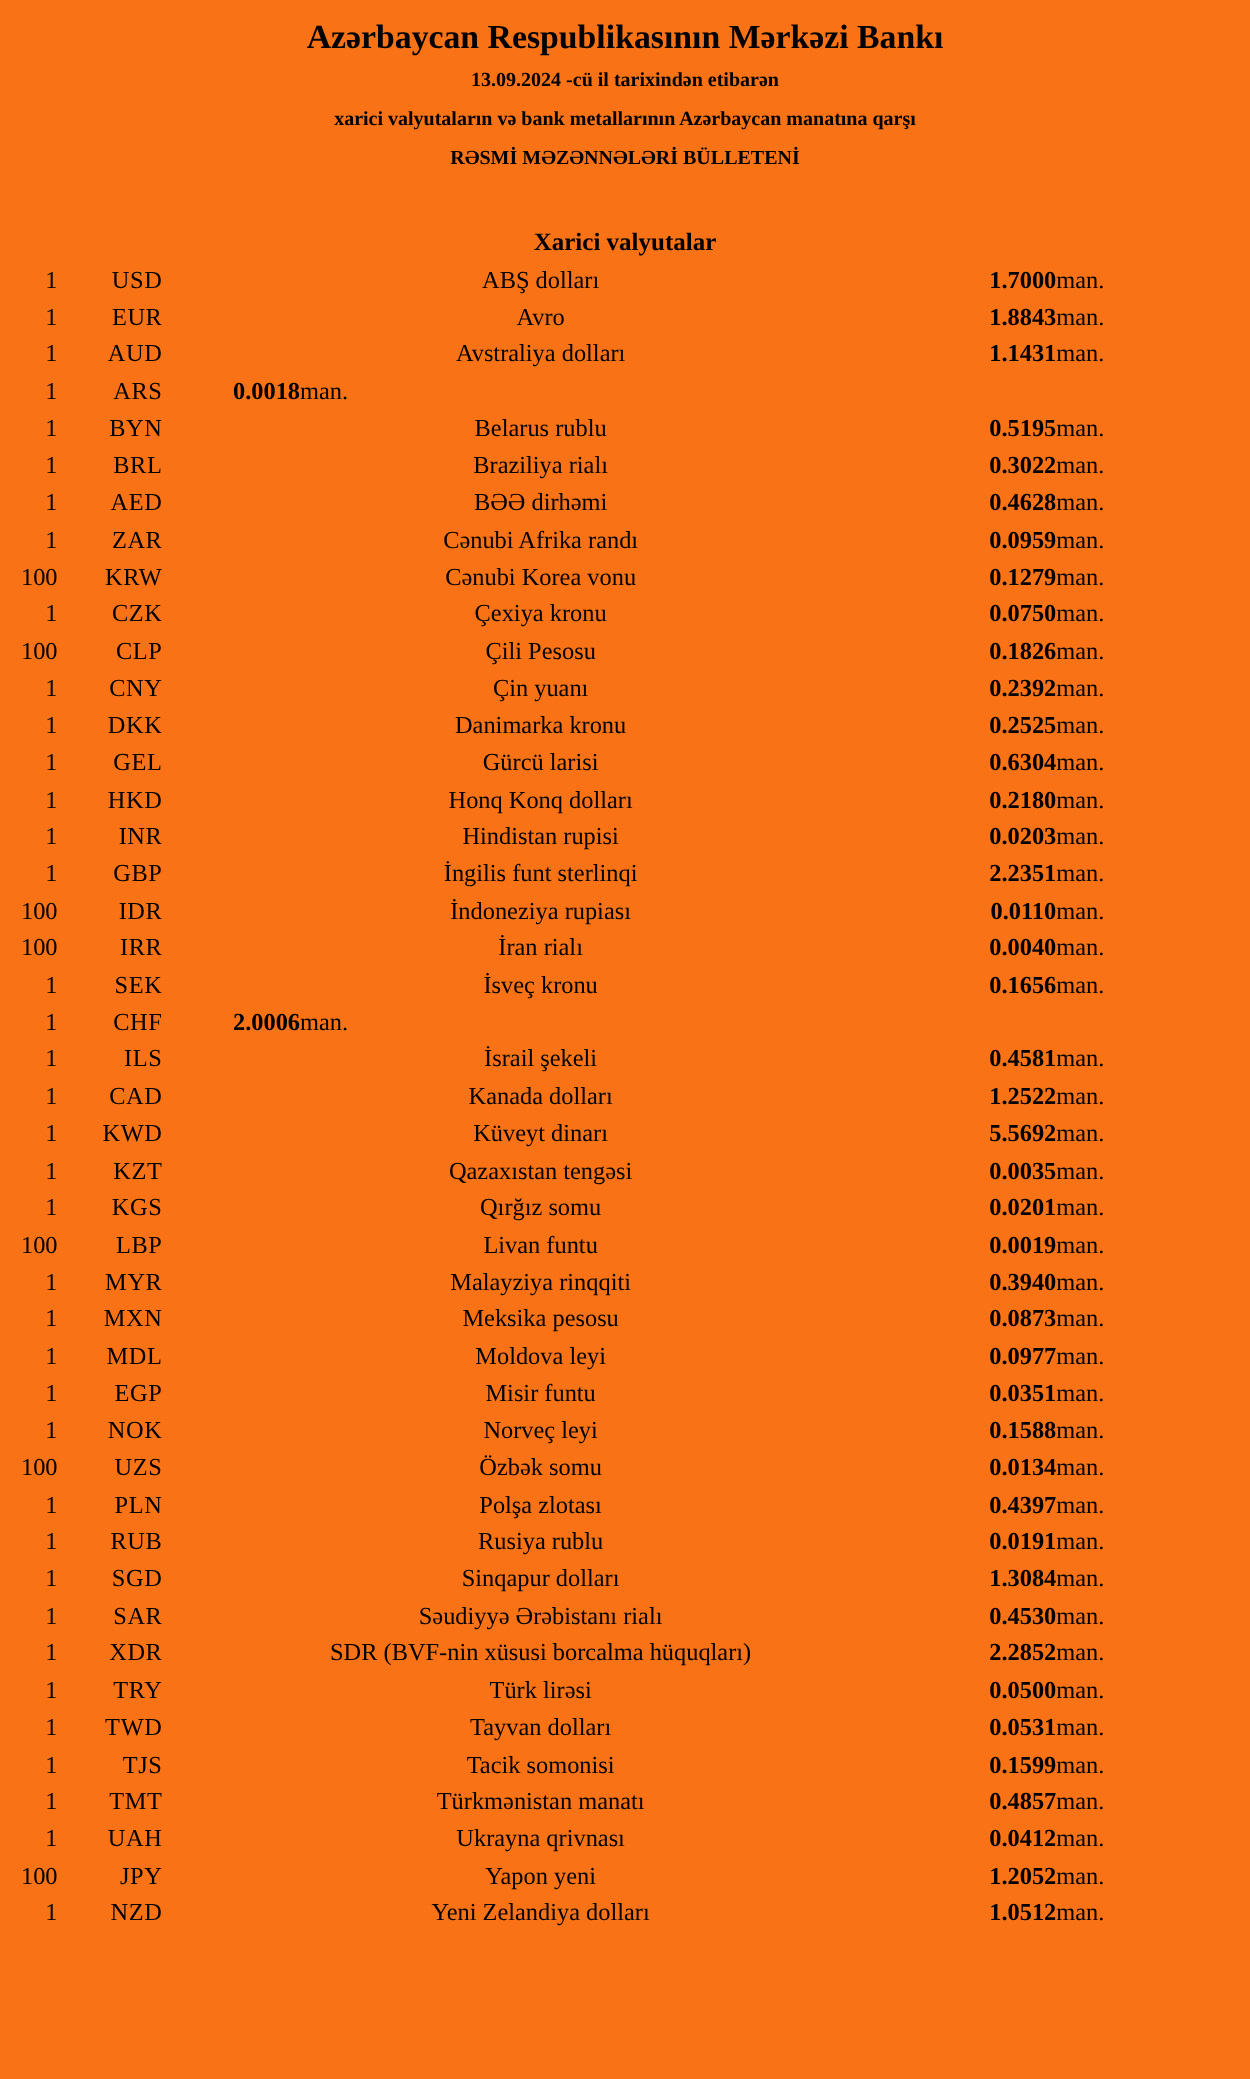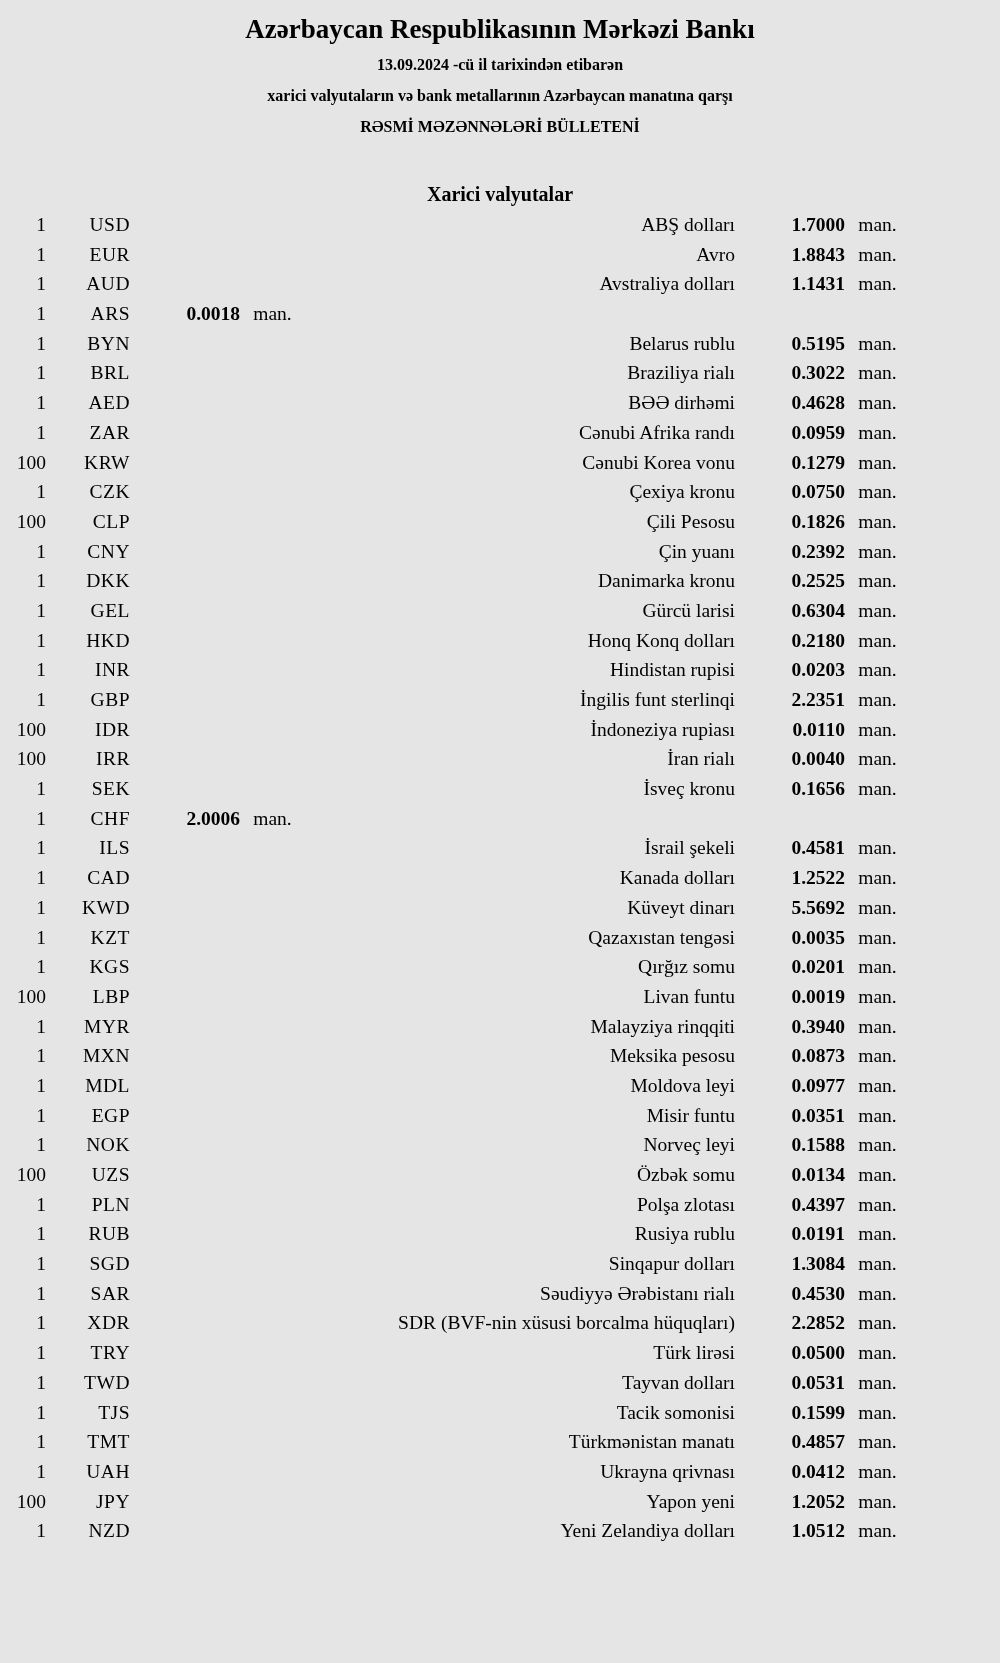--- a/index.html
+++ b/index.html
@@ -4,21 +4,21 @@
 <style>
   html, body {
     margin: 0;
     padding: 0;
     background: #ffffff;
   }
   .page {
     position: relative;
     width: 1000px;
     height: 1663px;
-    background: #e5e5e5;
+    background: #f97316;
     color: #000000;
     font-family: "Liberation Serif", "DejaVu Serif", serif;
     overflow: hidden;
   }
   .header {
     text-align: center;
     padding-top: 12px;
   }
   .doc-title {
     font-size: 27px;
@@ -55,33 +55,33 @@
     flex: 0 0 auto;
   }
   .code {
     width: 84px;
     text-align: right;
     flex: 0 0 auto;
     letter-spacing: 0.5px;
   }
   .name {
     flex: 1 1 auto;
-    text-align: right;
+    text-align: center;
     white-space: nowrap;
     overflow: hidden;
   }
   .rate {
     width: 110px;
     text-align: right;
     font-weight: bold;
     flex: 0 0 auto;
   }
   .unit {
     width: 65px;
-    text-align: center;
+    text-align: left;
     flex: 0 0 auto;
   }
 </style>
 </head>
 <body>
 
 <div class="page">
 
   <div class="header">
     <div class="doc-title">Azərbaycan Respublikasının Mərkəzi Bankı</div>

